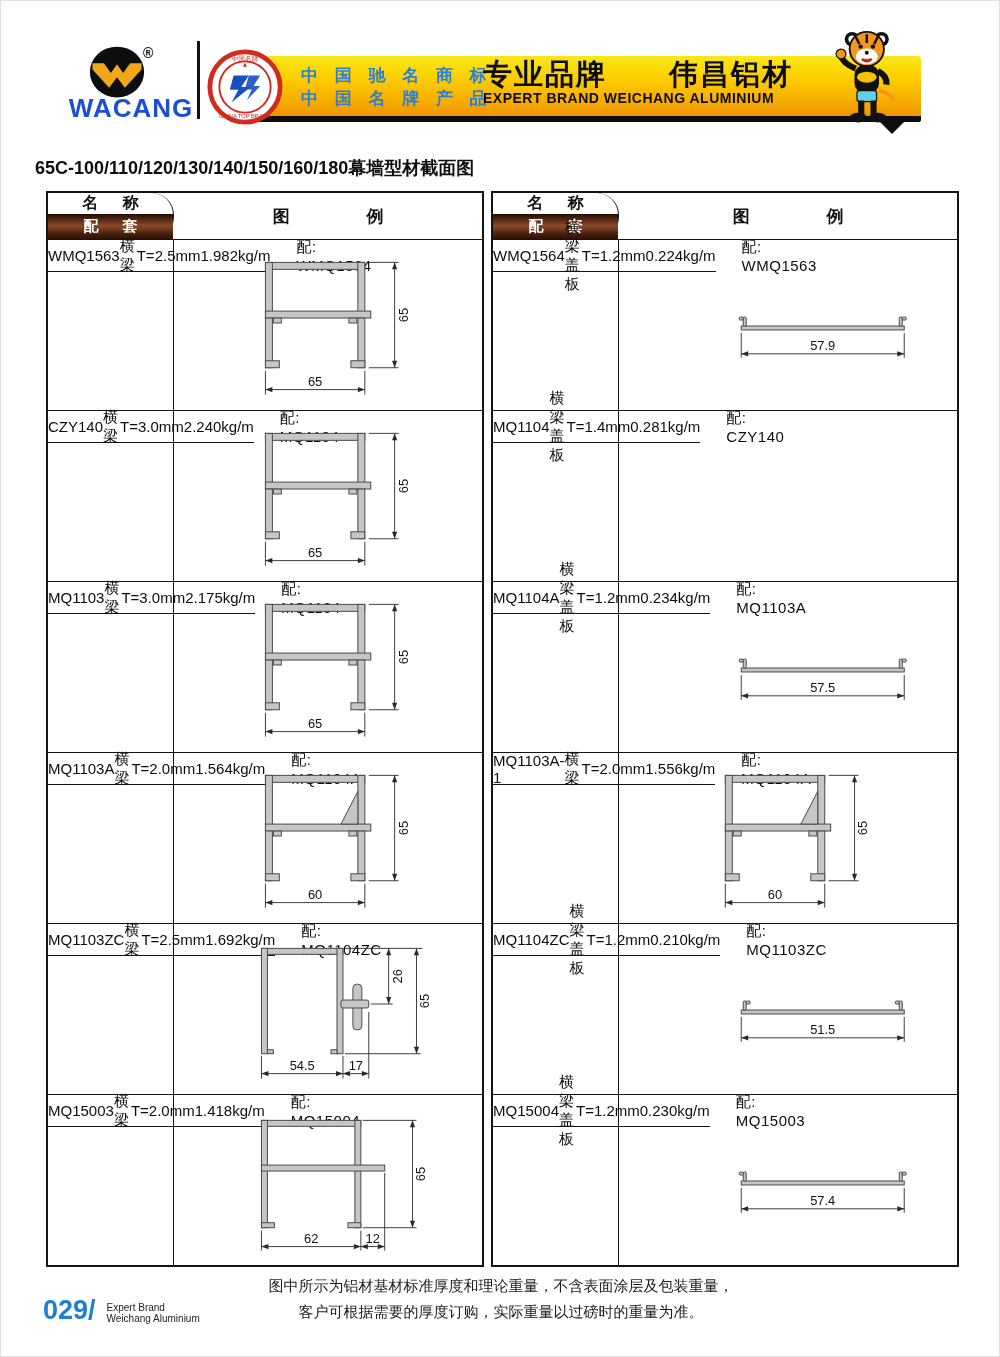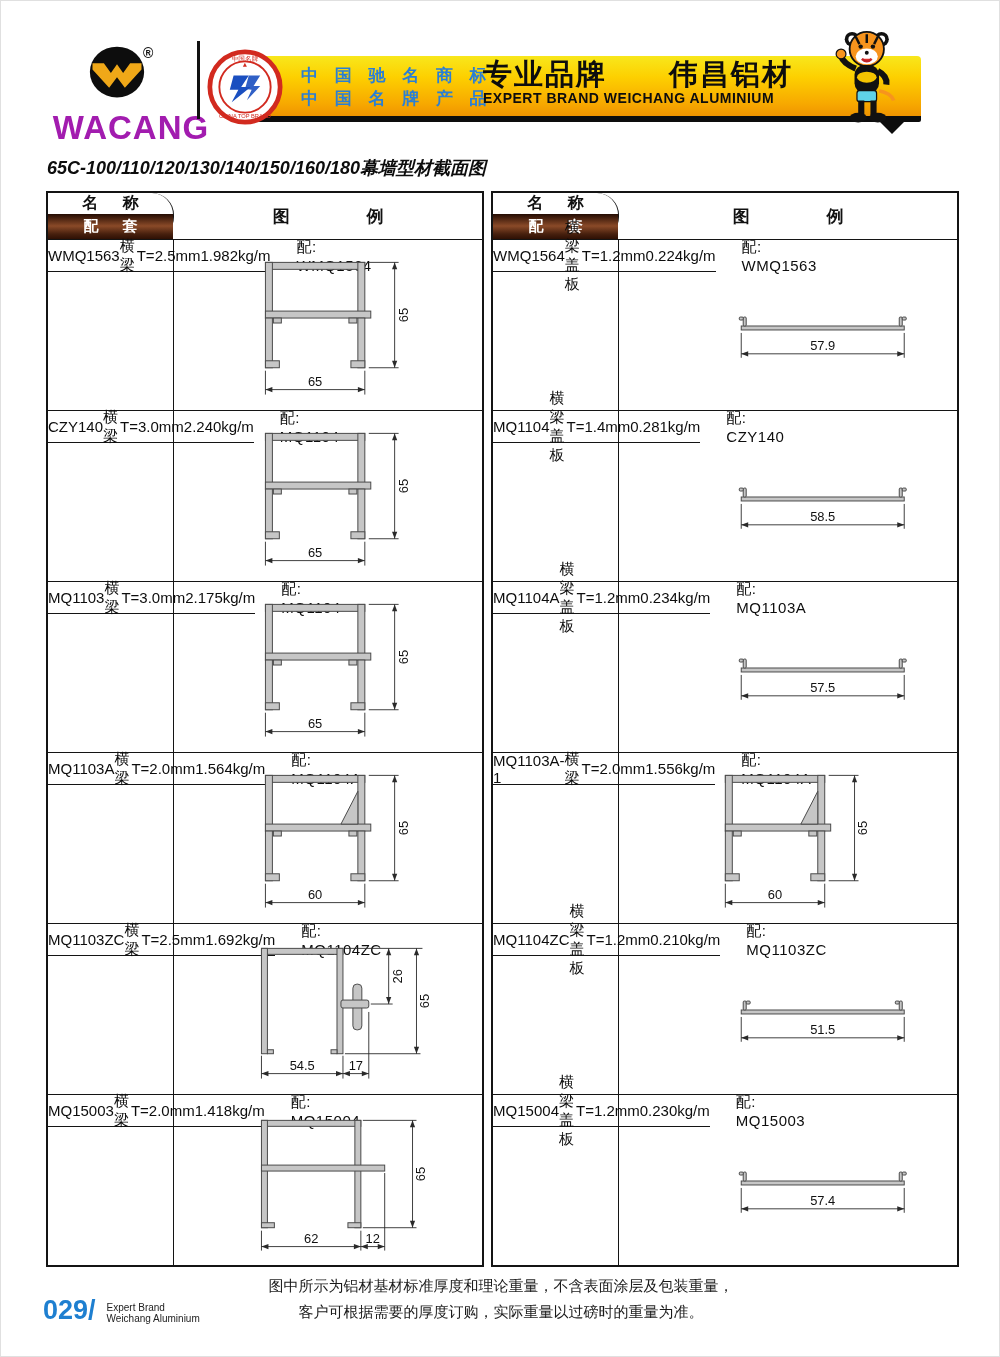--- a/index.html
+++ b/index.html
@@ -5,37 +5,37 @@
   html,body{margin:0;padding:0;}
   body{
     width:1000px;height:1357px;background:#ffffff;position:relative;
     font-family:"Liberation Sans","DejaVu Sans",sans-serif;color:#111;
     overflow:hidden;border:1px solid #e0e0e0;box-sizing:border-box;
   }
   
   .header{position:absolute;left:0;top:0;width:1000px;height:145px;}
   .logo-mark{position:absolute;left:88px;top:44px;width:56px;height:54px;}
   .reg-mark{position:absolute;left:142px;top:44px;font-size:14px;font-weight:bold;color:#111;}
-  .logo-text{position:absolute;left:50px;top:108px;width:160px;text-align:center;
-    font-size:33px;font-weight:bold;letter-spacing:1px;color:#a21caf;}
+  .logo-text{position:absolute;left:50px;top:92px;width:160px;text-align:center;
+    font-size:26px;font-weight:bold;letter-spacing:1px;color:#1d4ed8;}
   .vdivider{position:absolute;left:196px;top:40px;width:3px;height:78px;background:#111;}
   .banner{position:absolute;left:232px;top:55px;width:688px;height:60px;
     background:linear-gradient(180deg,#f8e71c 0%,#fdd000 35%,#f7a800 80%,#ef9400 100%);
     border-radius:26px 4px 2px 2px;border-bottom:6px solid #0d0d0d;}
   .banner-notch{position:absolute;left:648px;top:64px;width:0;height:0;
     border-left:13px solid transparent;border-right:13px solid transparent;border-top:13px solid #0d0d0d;}
   .badge{position:absolute;left:206px;top:48px;width:76px;height:76px;}
   .banner-blue{position:absolute;left:300px;top:63px;line-height:23px;
     font-size:17px;font-weight:bold;letter-spacing:6px;color:#2b7fd4;}
   .banner-main{position:absolute;left:482px;top:57px;}
   .banner-main .cn{font-size:29px;font-weight:bold;color:#0d0d0d;letter-spacing:2px;line-height:32px;}
   .banner-main .en{font-size:14px;font-weight:bold;color:#0d0d0d;letter-spacing:0.5px;line-height:16px;}
   .tiger{position:absolute;left:828px;top:26px;width:78px;height:98px;}
   
-  .page-title{position:absolute;left:46px;top:155px;font-size:18px;font-weight:bold;color:#0d0d0d;margin:0;font-style:italic;}
+  .page-title{position:absolute;left:34px;top:155px;font-size:18px;font-weight:bold;color:#0d0d0d;margin:0;}
   
   .tables{position:absolute;left:45px;top:190px;width:913px;display:flex;gap:7px;}
   .half{border:2px solid #141414;background:#fff;}
   .half.left{width:437px;}
   .half.right{width:467px;}
   .thead{display:flex;height:46px;border-bottom:1px solid #141414;}
   .name-head{width:125px;border-right:1px solid #141414;display:flex;flex-direction:column;border-radius:22px;}
   .nh-top{height:22px;display:flex;align-items:center;justify-content:center;
     font-size:16px;font-weight:bold;letter-spacing:10px;padding-left:10px;}
   .nh-bot{height:32px;display:flex;align-items:center;justify-content:center;
@@ -407,37 +407,20 @@
           </div>
         </div>
         <div class="prow">
           <div class="ncol">
             <div class="ncell model-cell">MQ1104</div>
             <div class="ncell type-cell">横梁盖板</div>
             <div class="ncell thickness-cell">T=1.4mm</div>
             <div class="ncell weight-cell">0.281kg/m</div>
             <div class="ncell mate-cell">配: CZY140</div>
           </div>
-          <div class="dcol">
-            <svg viewBox="0 0 340 170" class="diagram">
-              <g transform="translate(35,0)">
-                <rect x="88" y="86" width="164" height="4" fill="#c6c6c6" stroke="#4a4a4a" stroke-width="1"></rect>
-                <rect x="90" y="77" width="3" height="9" fill="#c6c6c6" stroke="#4a4a4a" stroke-width="1" rx="1"></rect>
-                <rect x="86" y="77" width="4" height="3" fill="#c6c6c6" stroke="#4a4a4a" stroke-width="1" rx="1"></rect>
-                <rect x="247" y="77" width="3" height="9" fill="#c6c6c6" stroke="#4a4a4a" stroke-width="1" rx="1"></rect>
-                <rect x="250" y="77" width="4" height="3" fill="#c6c6c6" stroke="#4a4a4a" stroke-width="1" rx="1"></rect>
-                <line x1="88" y1="93" x2="88" y2="118" stroke="#2a2a2a" stroke-width="0.9"></line>
-                <line x1="252" y1="93" x2="252" y2="118" stroke="#2a2a2a" stroke-width="0.9"></line>
-                <line x1="88" y1="114" x2="252" y2="114" stroke="#2a2a2a" stroke-width="0.9"></line>
-                <polygon points="88,114 95,111.4 95,116.6" fill="#2a2a2a"></polygon>
-                <polygon points="252,114 245,111.4 245,116.6" fill="#2a2a2a"></polygon>
-                <text x="170" y="110" text-anchor="middle" font-size="13" fill="#111" font-family="Liberation Sans, sans-serif">58.5</text>
-              </g>
-            </svg>
-          </div>
         </div>
         <div class="prow">
           <div class="ncol">
             <div class="ncell model-cell">MQ1104A</div>
             <div class="ncell type-cell">横梁盖板</div>
             <div class="ncell thickness-cell">T=1.2mm</div>
             <div class="ncell weight-cell">0.234kg/m</div>
             <div class="ncell mate-cell">配: MQ1103A</div>
           </div>
           <div class="dcol">

